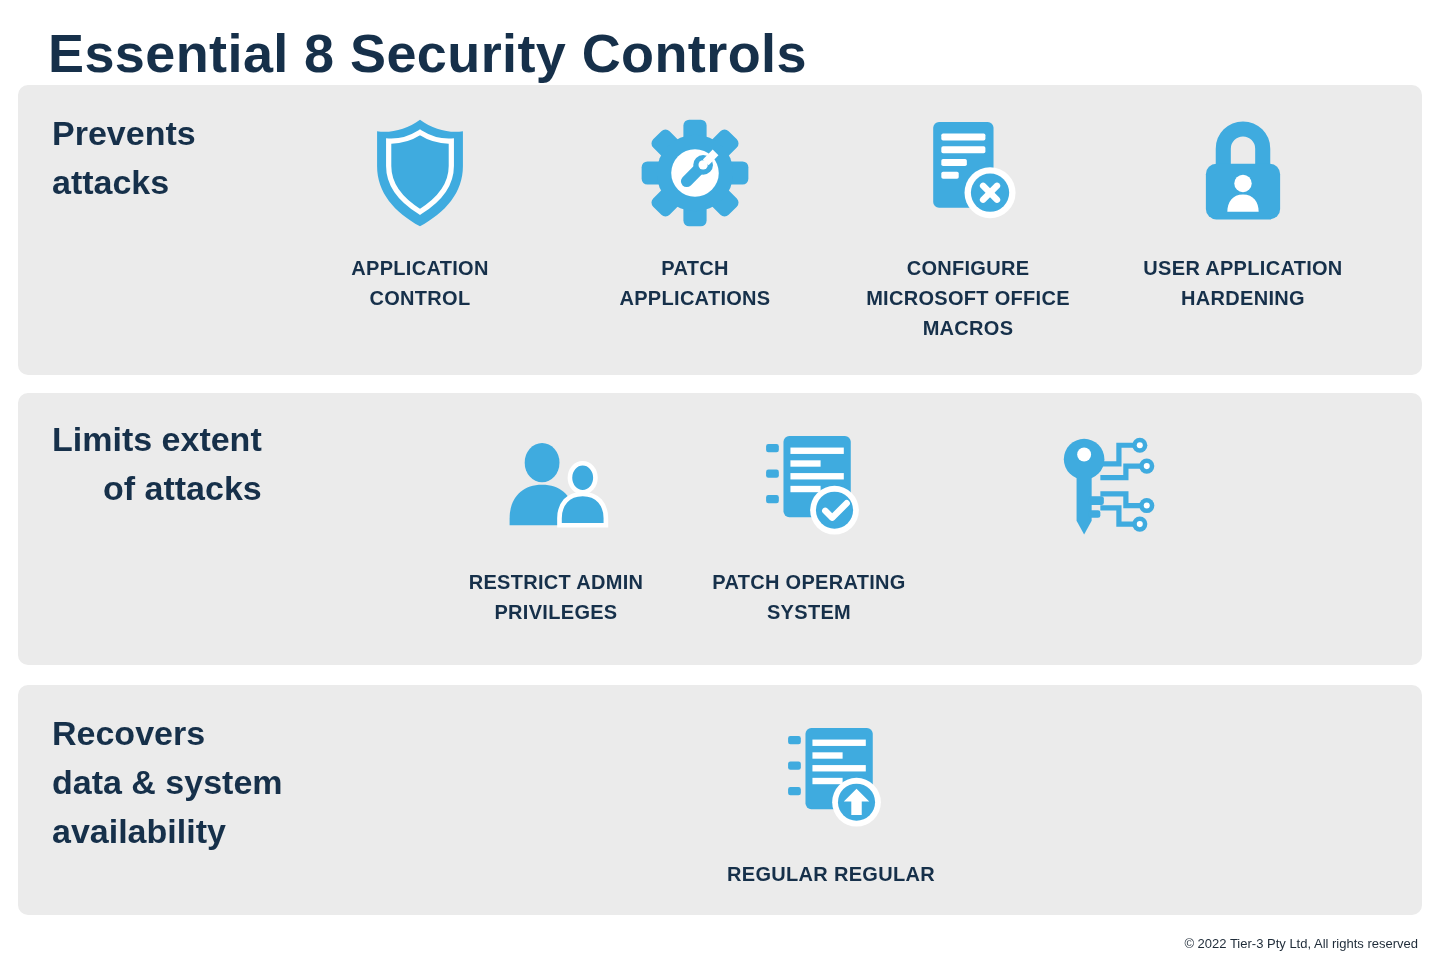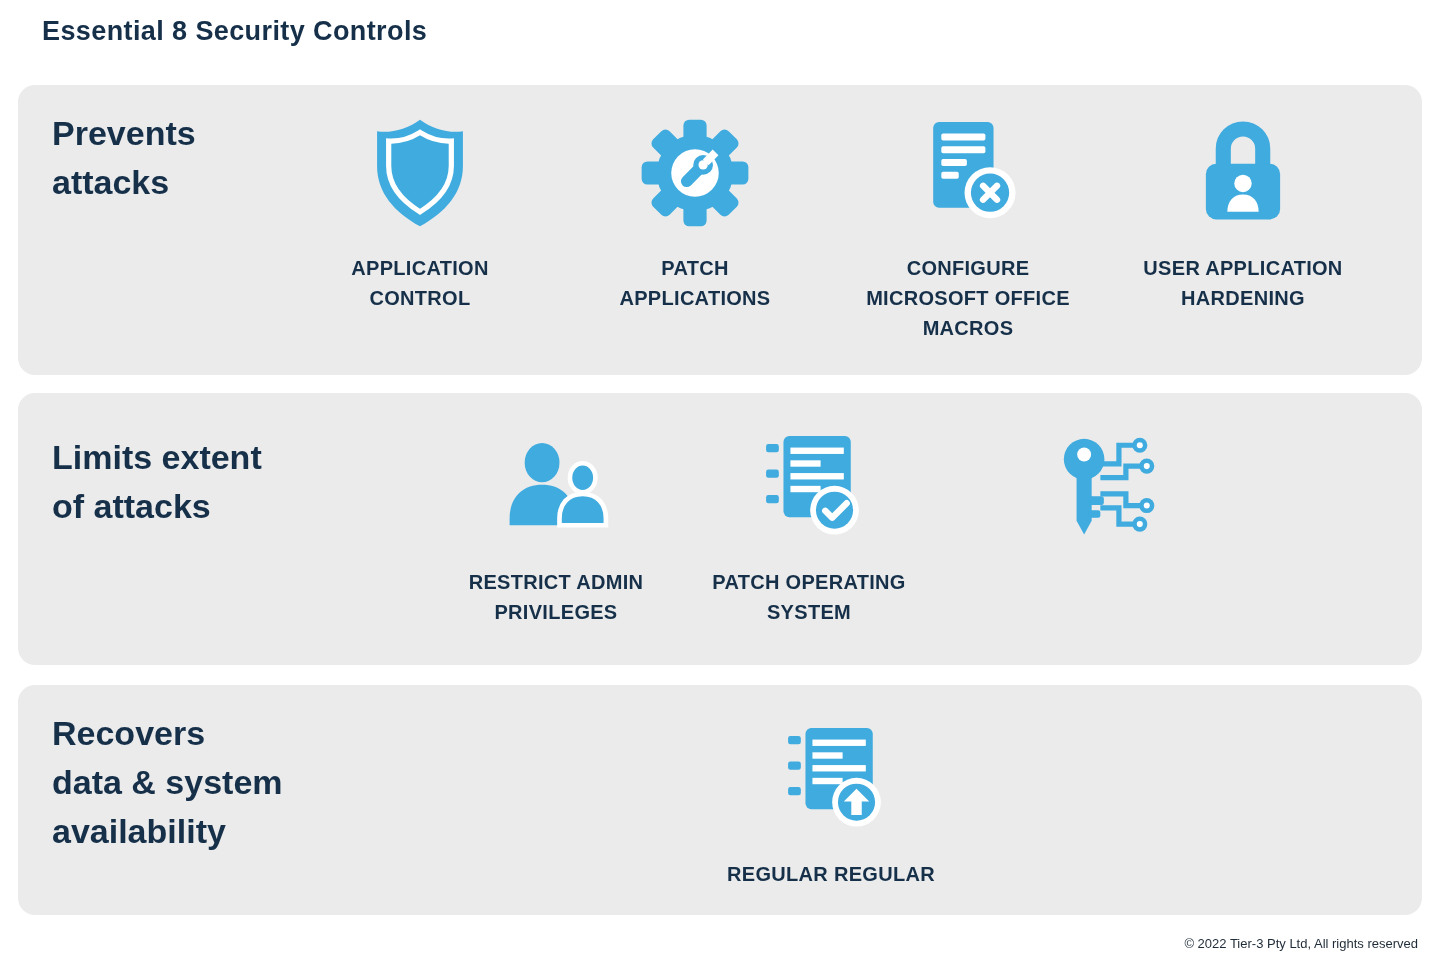--- a/index.html
+++ b/index.html
@@ -1,25 +1,25 @@
 <!DOCTYPE html>
 <html style="--accent: #3FABDF; --navy: #16304A; --row_bg: #EBEBEB;"><head>
 <meta charset="utf-8">
 <style>
   html,body{margin:0;padding:0;background:#fff;}
   body{font-family:"Liberation Sans",sans-serif;}
   .page{position:relative;width:1440px;height:977px;background:#fff;overflow:hidden;color:var(--navy,#16304A);}
-  .title{position:absolute;left:36px;top:10px;margin:6px;font-size:27px;font-weight:700;letter-spacing:.4px;color:var(--navy,#16304A);}
-  .row{position:absolute;left:18px;width:1404px;background:var(--row_bg,#EBEBEB);border-radius:17px;}
+  .title{position:absolute;left:36px;top:10px;margin:12px;font-size:54px;font-weight:700;letter-spacing:.4px;color:var(--navy,#16304A);}
+  .row{position:absolute;left:18px;width:1404px;background:var(--row_bg,#EBEBEB);border-radius:10px;}
   #row1{top:85px;height:290px;}
   #row2{top:393px;height:272px;}
   #row3{top:685px;height:230px;}
   .row-label{position:absolute;left:34px;margin:0;font-size:34px;font-weight:700;line-height:49px;white-space:pre-line;color:var(--navy,#16304A);}
   #row1 .row-label{top:24px;}
-  #row2 .row-label{top:40px;}
+  #row2 .row-label{top:22px;text-align:right;}
   #row3 .row-label{top:24px;}
   .item{position:absolute;width:280px;display:flex;flex-direction:column;align-items:center;}
   #row1 .item{top:30px;justify-content:flex-end;}
   #row2 .item{top:36px;}
   #row3 .item{top:36px;}
   .icon{width:116px;height:116px;display:block;color:var(--accent,#3FABDF);}
   .icon svg{width:100%;height:100%;display:block;}
   .item-label{margin-top:22px;font-size:20px;font-weight:700;line-height:30px;text-align:center;white-space:pre-line;letter-spacing:.3px;color:var(--navy,#16304A);}
   .footer{position:absolute;right:22px;top:936px;font-size:13px;color:#1E2B38;}
 </style>

